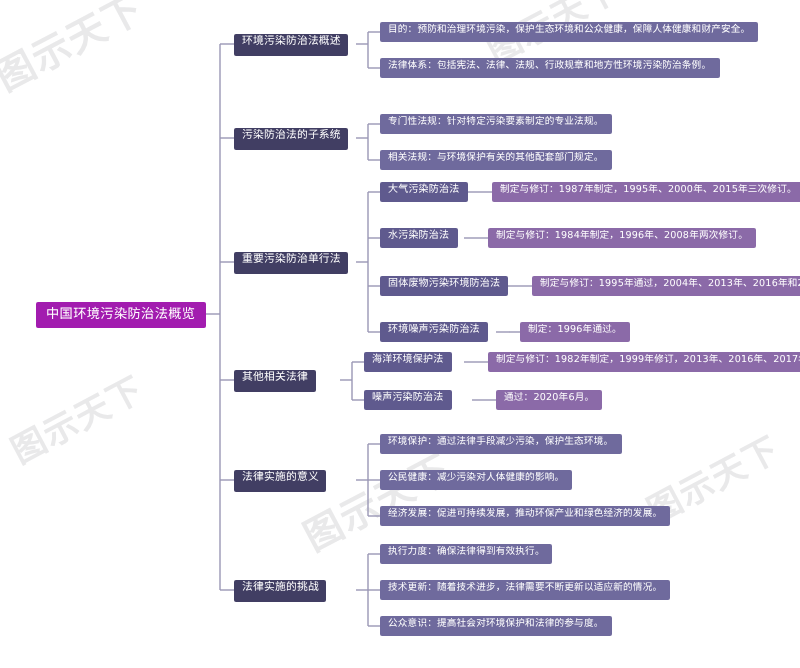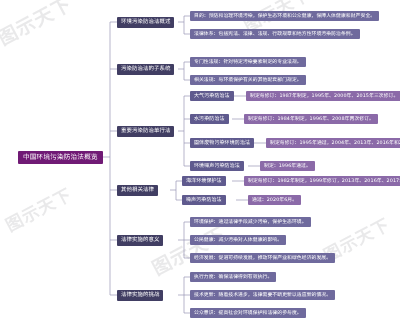--- a/index.html
+++ b/index.html
@@ -58,21 +58,21 @@
     line-height: 1.05;
     white-space: nowrap;
     display: flex;
     align-items: center;
     border-radius: 1px;
     overflow: hidden;
   }
 
   
   .n-root {
-    background: #701a75;
+    background: #a21caf;
     font-size: 6.6px;
     padding: 0 5px;
     height: 13px;
     letter-spacing: .2px;
   }
 
   
   .n-l2 {
     background: #413e63;
     font-size: 5.4px;

